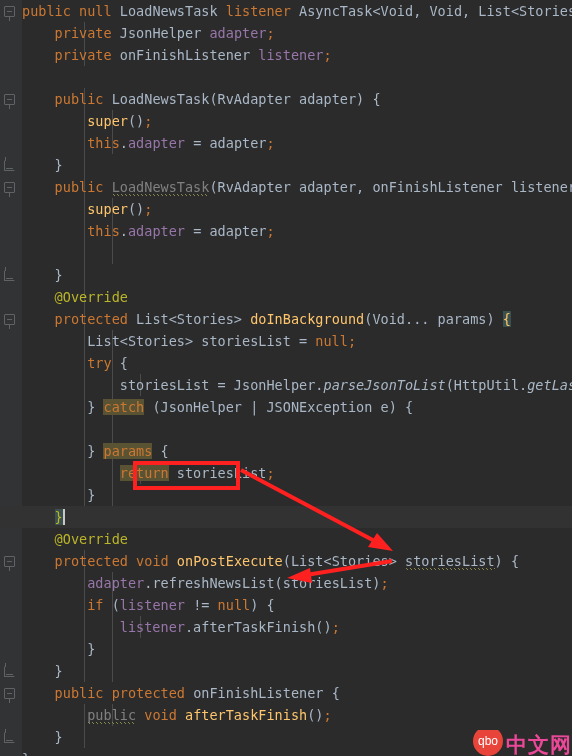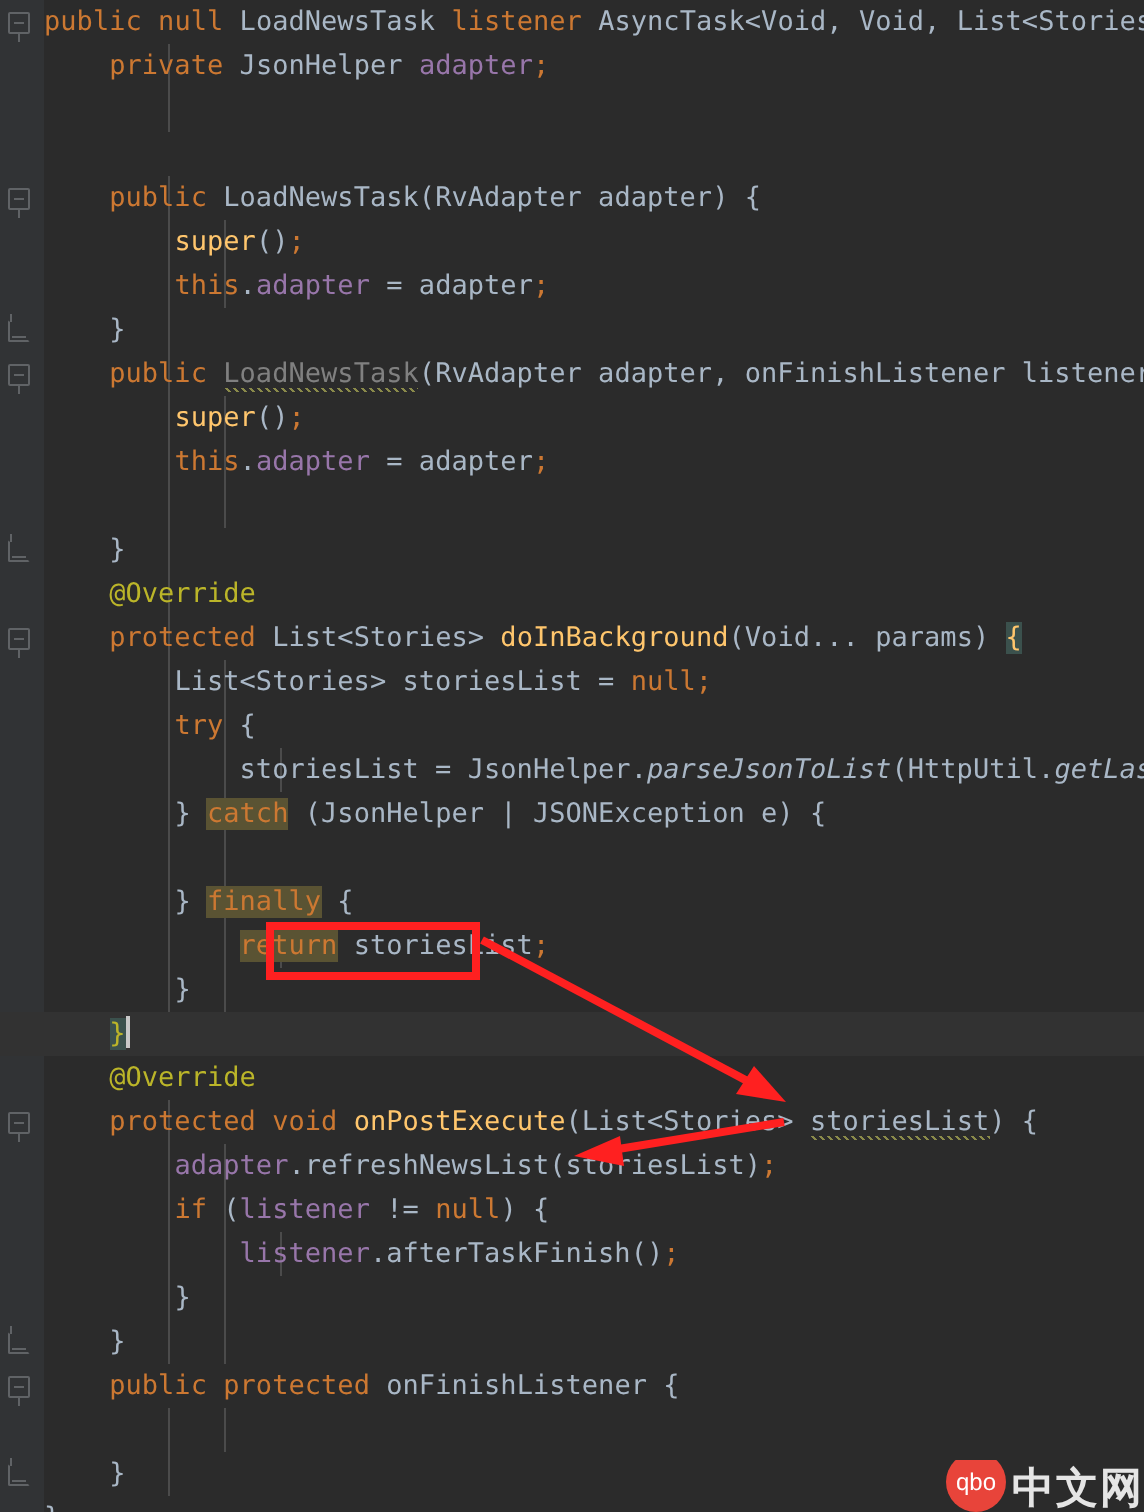--- a/index.html
+++ b/index.html
@@ -150,22 +150,22 @@
     color: #fff;
     font-family: "Liberation Sans", sans-serif;
     font-size: 12px;
     font-weight: normal;
     display: flex;
     align-items: center;
     justify-content: center;
     margin-right: 3px;
   }
   #wm-text {
-    color: #e5e5e5;
-    font-family: Liberation Sans, sans-serif;
+    color: #ec4899;
+    font-family: Liberation Serif, serif;
     font-size: 21px;
     font-weight: bold;
     line-height: 22px;
     letter-spacing: 1px;
   }
 </style>
 </head>
 <body>
 
 <div id="screen">
@@ -200,20 +200,21 @@
     <div class="guide" style="left:118px;top:616px; height:22px;"></div>
     <div class="guide" style="left:62px; top:704px; height:44px;"></div>
     <div class="guide" style="left:90px; top:704px; height:22px;"></div>
 
     <div class="curline" style="top:506px"></div>
 
     <div class="line" style="top:0px"><span class="kw">public</span> <span class="kw">null</span> <span class="pl">LoadNewsTask</span> <span class="kw">listener</span> <span class="pl">AsyncTask&lt;Void, Void, List&lt;Stories&gt;&gt; {</span></div>
 
     <div class="line" style="top:22px">    <span class="kw">private</span> <span class="pl">JsonHelper</span> <span class="fld">adapter</span><span class="kw">;</span></div>
 
+    <div class="line" style="top:44px">    <span class="kw">private</span> <span class="pl">onFinishListener</span> <span class="fld">listener</span><span class="kw">;</span></div>
 
     <div class="line" style="top:66px"> </div>
 
     <div class="line" style="top:88px">    <span class="kw">public</span> <span class="pl">LoadNewsTask</span><span class="pl">(RvAdapter adapter) {</span></div>
 
     <div class="line" style="top:110px">        <span class="mth">super</span><span class="pl">()</span><span class="kw">;</span></div>
 
     <div class="line" style="top:132px">        <span class="kw">this</span><span class="pl">.</span><span class="fld">adapter</span> <span class="pl">= adapter</span><span class="kw">;</span></div>
 
     <div class="line" style="top:154px">    <span class="pl">}</span></div>
@@ -234,21 +235,21 @@
     <div class="line" style="top:330px">        <span class="pl">List&lt;Stories&gt; storiesList = </span><span class="kw">null</span><span class="kw">;</span></div>
 
     <div class="line" style="top:352px">        <span class="kw">try</span> <span class="pl">{</span></div>
 
     <div class="line" style="top:374px">            <span class="pl">storiesList = JsonHelper.</span><span class="stat">parseJsonToList</span><span class="pl">(HttpUtil.</span><span class="stat">getLastNewsList</span></div>
 
     <div class="line" style="top:396px">        <span class="pl">} </span><span class="kw hl">catch</span><span class="pl"> (JsonHelper | JSONException e) {</span></div>
 
     <div class="line" style="top:418px"> </div>
 
-    <div class="line" style="top:440px">        <span class="pl">} </span><span class="kw hl">finally</span><span class="pl"> {</span></div>
+    <div class="line" style="top:440px">        <span class="pl">} </span><span class="kw hl">params</span><span class="pl"> {</span></div>
 
     <div class="line" style="top:462px">            <span class="kw hl">return</span> <span class="pl">storiesList</span><span class="kw">;</span></div>
 
     <div class="line" style="top:484px">        <span class="pl">}</span></div>
 
     <div class="line" style="top:506px">    <span class="bracey">}</span><span class="caret"></span></div>
 
     <div class="line" style="top:528px">    <span class="ann">@Override</span></div>
 
     <div class="line" style="top:550px">    <span class="kw">protected</span> <span class="kw">void</span> <span class="mth">onPostExecute</span><span class="pl">(List&lt;Stories&gt; </span><span class="pl warn">storiesList</span><span class="pl">) {</span></div>
@@ -258,20 +259,21 @@
     <div class="line" style="top:594px">        <span class="kw">if</span> <span class="pl">(</span><span class="fld">listener</span> <span class="pl">!= </span><span class="kw">null</span><span class="pl">) {</span></div>
 
     <div class="line" style="top:616px">            <span class="fld">listener</span><span class="pl">.afterTaskFinish()</span><span class="kw">;</span></div>
 
     <div class="line" style="top:638px">        <span class="pl">}</span></div>
 
     <div class="line" style="top:660px">    <span class="pl">}</span></div>
 
     <div class="line" style="top:682px">    <span class="kw">public</span> <span class="kw">protected</span> <span class="pl">onFinishListener</span> <span class="pl">{</span></div>
 
+    <div class="line" style="top:704px">        <span class="greyid warn">public</span> <span class="kw">void</span> <span class="mth">afterTaskFinish</span><span class="pl">()</span><span class="kw">;</span></div>
 
     <div class="line" style="top:726px">    <span class="pl">}</span></div>
 
     <div class="line" style="top:748px"><span class="pl">}</span></div>
   </div>
 
   <svg id="annot" viewBox="0 0 572 756">
     <rect x="135" y="463" width="103" height="25" fill="none" stroke="#ff2020" stroke-width="4"></rect>
     <g>
       <line x1="241" y1="470" x2="384" y2="546" stroke="#ff2020" stroke-width="4"></line>

